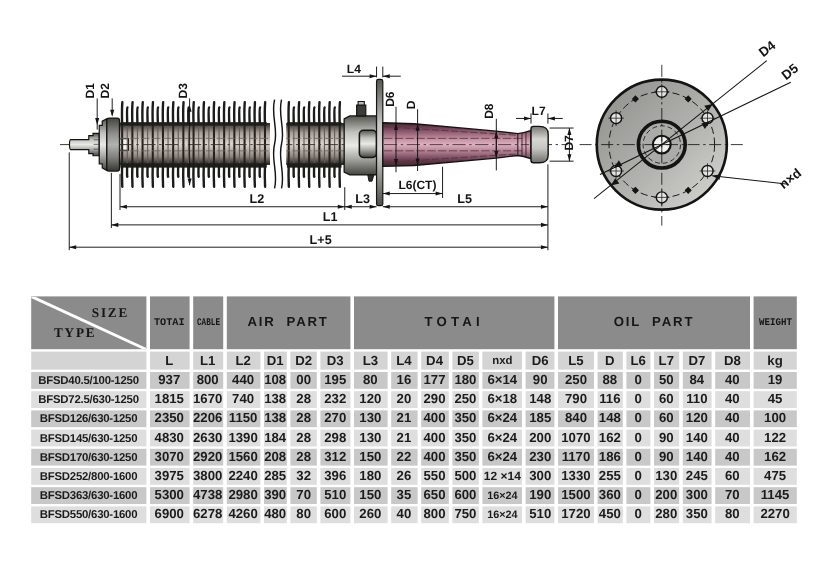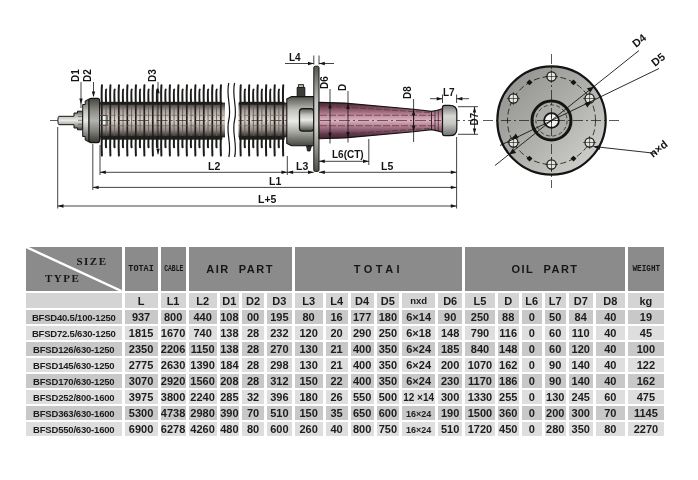--- a/index.html
+++ b/index.html
@@ -635,21 +635,21 @@
         <td>148</td>
         <td>0</td>
         <td>60</td>
         <td>120</td>
         <td>40</td>
         <td>100</td>
       </tr>
 
 <tr class="even">
         <td class="tname">BFSD145/630-1250</td>
-        <td>2775</td>
+        <td>4830</td>
         <td>2630</td>
         <td>1390</td>
         <td>184</td>
         <td>28</td>
         <td>298</td>
         <td>130</td>
         <td>21</td>
         <td>400</td>
         <td>350</td>
         <td>6×24</td>

